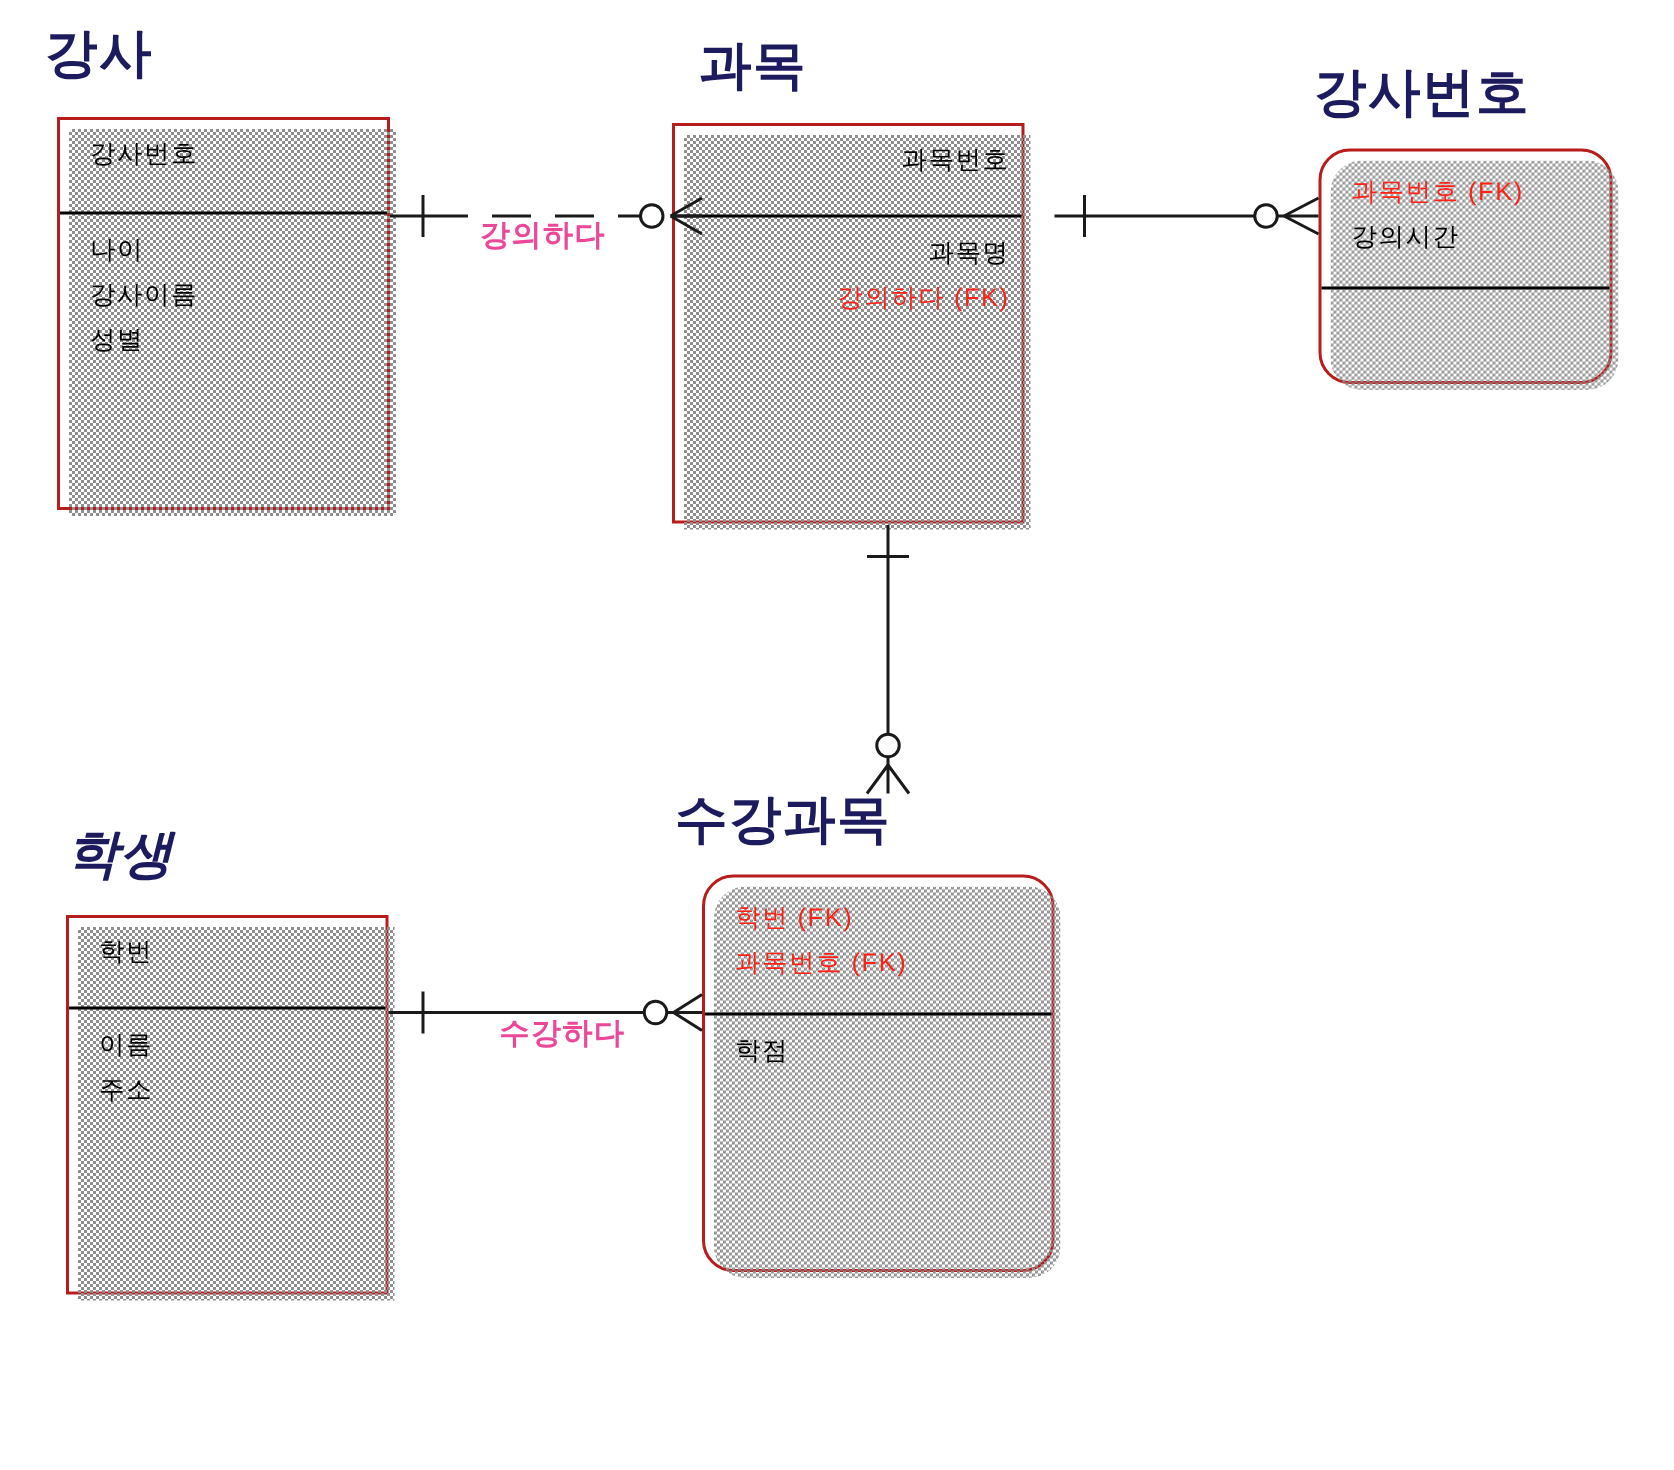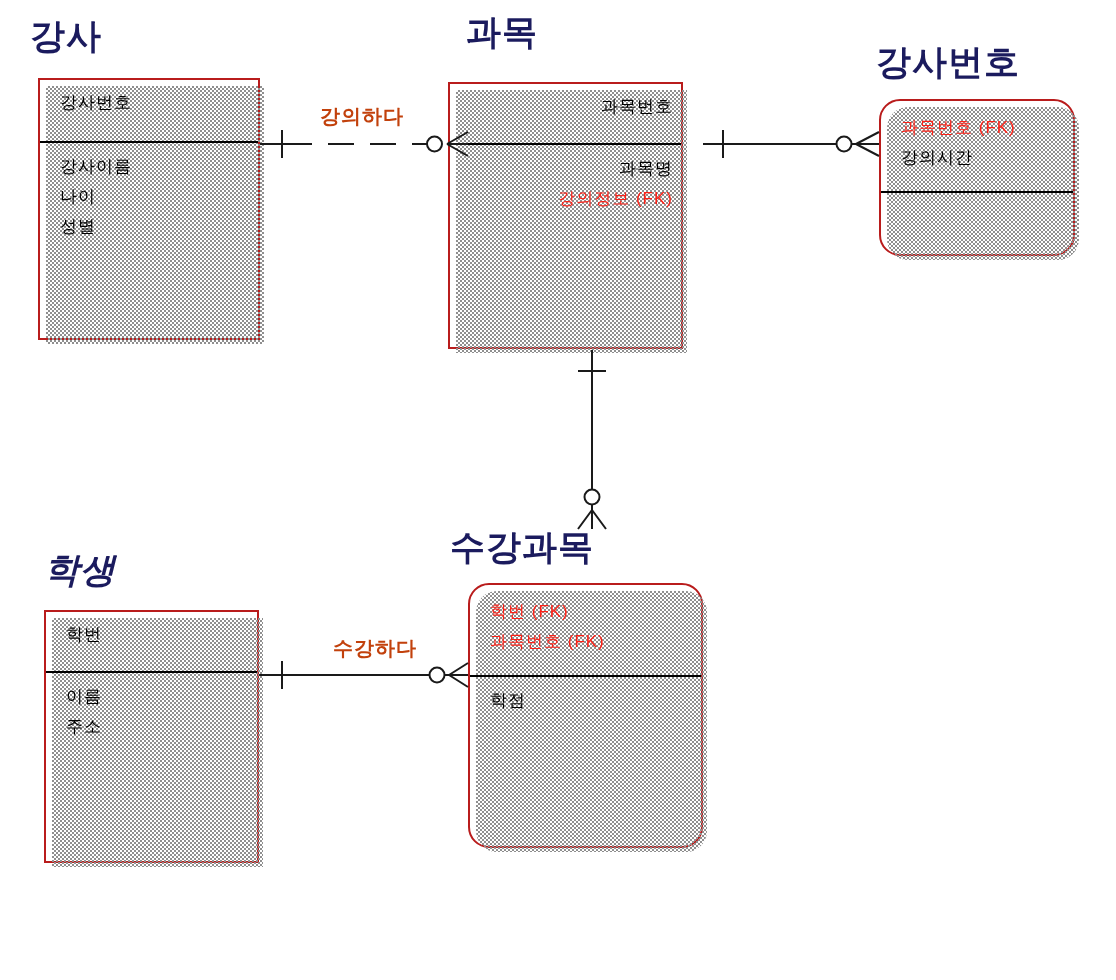--- a/index.html
+++ b/index.html
@@ -65,23 +65,24 @@
     letter-spacing: 1px;
     color: var(--attribute);
     white-space: nowrap;
   }
   .row.fk { color: var(--fk); }
   .rlabel {
     position: absolute;
     font-size: 20px;
     font-weight: bold;
     letter-spacing: 1px;
-    color: #c2410c;
+    color: #ec4899;
     white-space: nowrap;
     z-index: 3;
+    margin-top: 40px;
   }
   svg.connectors {
     position: absolute;
     left: 0; top: 0;
     width: 1116px; height: 980px;
     z-index: 2;
     pointer-events: none;
   }
   svg.connectors line, svg.connectors path { stroke: var(--line); stroke-width: 2; fill: none; }
   svg.connectors circle { stroke: var(--line); stroke-width: 2; fill: #fff; }
@@ -90,34 +91,34 @@
 <body>
 
 <div class="canvas">
 
   <div class="etitle" style="left:30px; top:16px;">강사</div>
   <div class="ebox" style="left:38px; top:78px; width:222px; height:262px;">
     <div class="sec-key" style="height:63px;">
       <div class="row">강사번호</div>
     </div>
     <div class="sec-attr">
+      <div class="row">나이</div>
       <div class="row">강사이름</div>
-      <div class="row">나이</div>
       <div class="row">성별</div>
     </div>
   </div>
 
-  <div class="etitle" style="left:466px; top:12px;">과목</div>
+  <div class="etitle" style="left:466px; top:24px;">과목</div>
   <div class="ebox" style="left:448px; top:82px; width:235px; height:267px;text-align:right;">
     <div class="sec-key" style="height:61px;">
       <div class="row">과목번호</div>
     </div>
     <div class="sec-attr">
       <div class="row">과목명</div>
-      <div class="row fk">강의정보 (FK)</div>
+      <div class="row fk">강의하다 (FK)</div>
     </div>
   </div>
 
   <div class="etitle" style="left:876px; top:42px;">강사번호</div>
   <div class="ebox rounded" style="left:879px; top:99px; width:196px; height:157px;">
     <div class="sec-key" style="height:92px; padding-top:12px;">
       <div class="row fk">과목번호 (FK)</div>
       <div class="row">강의시간</div>
     </div>
   </div>

